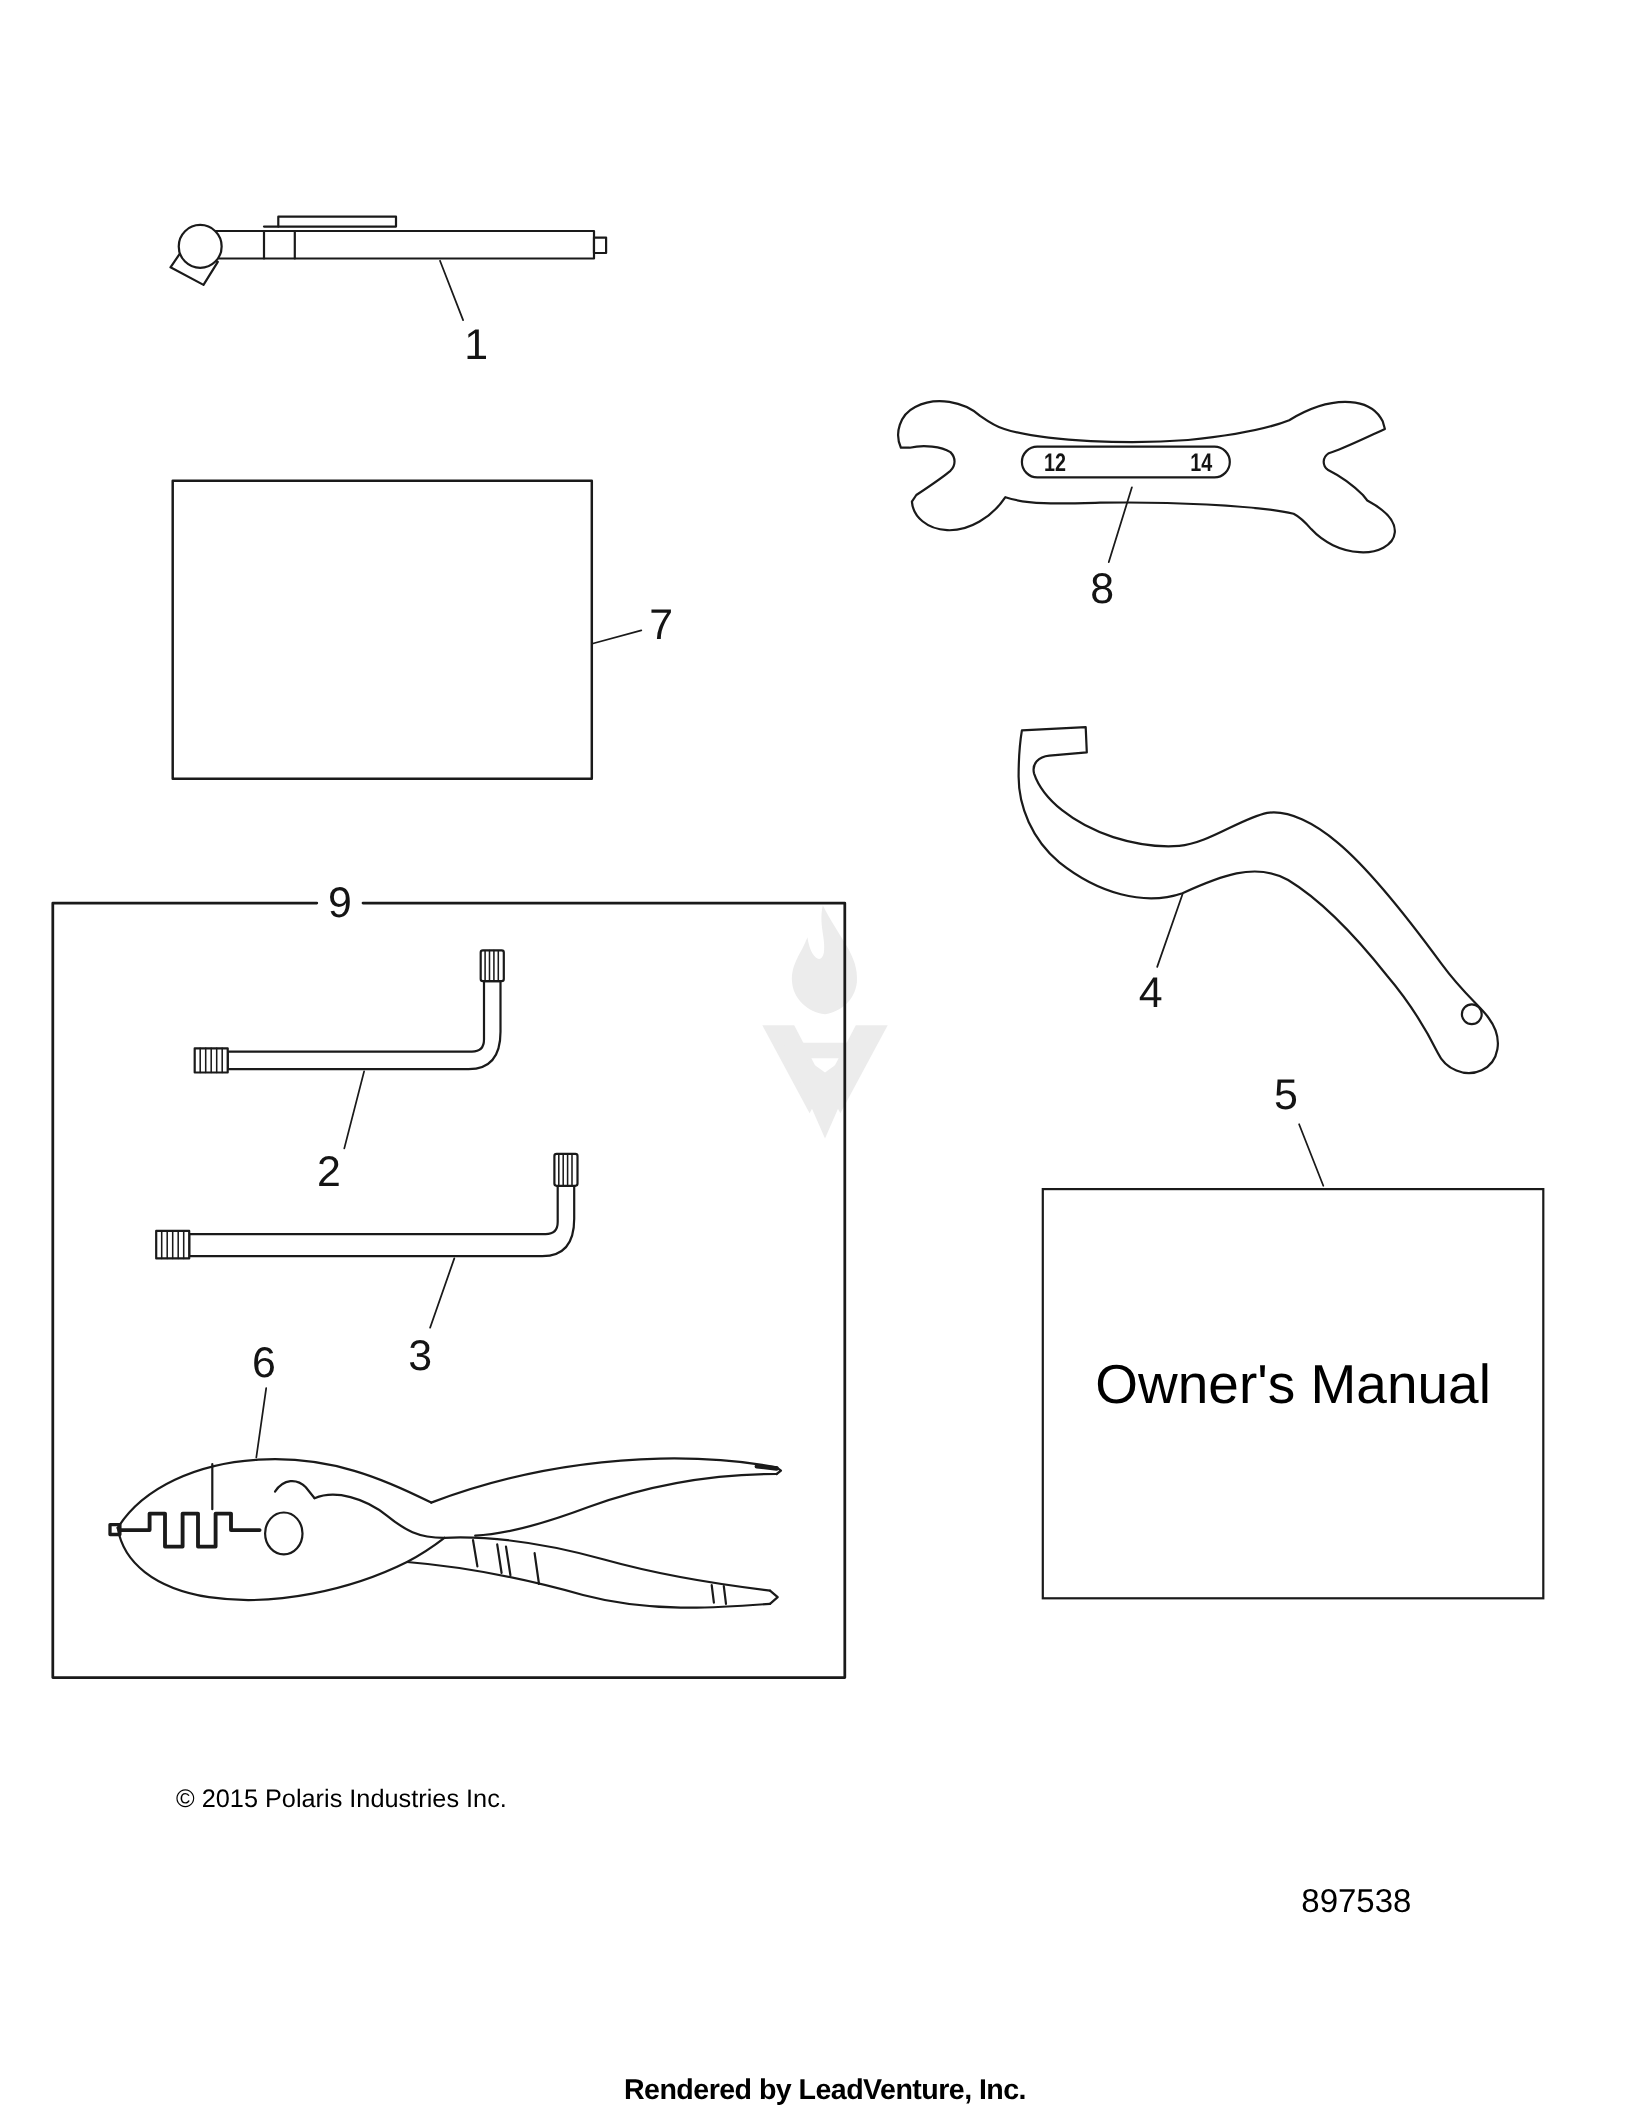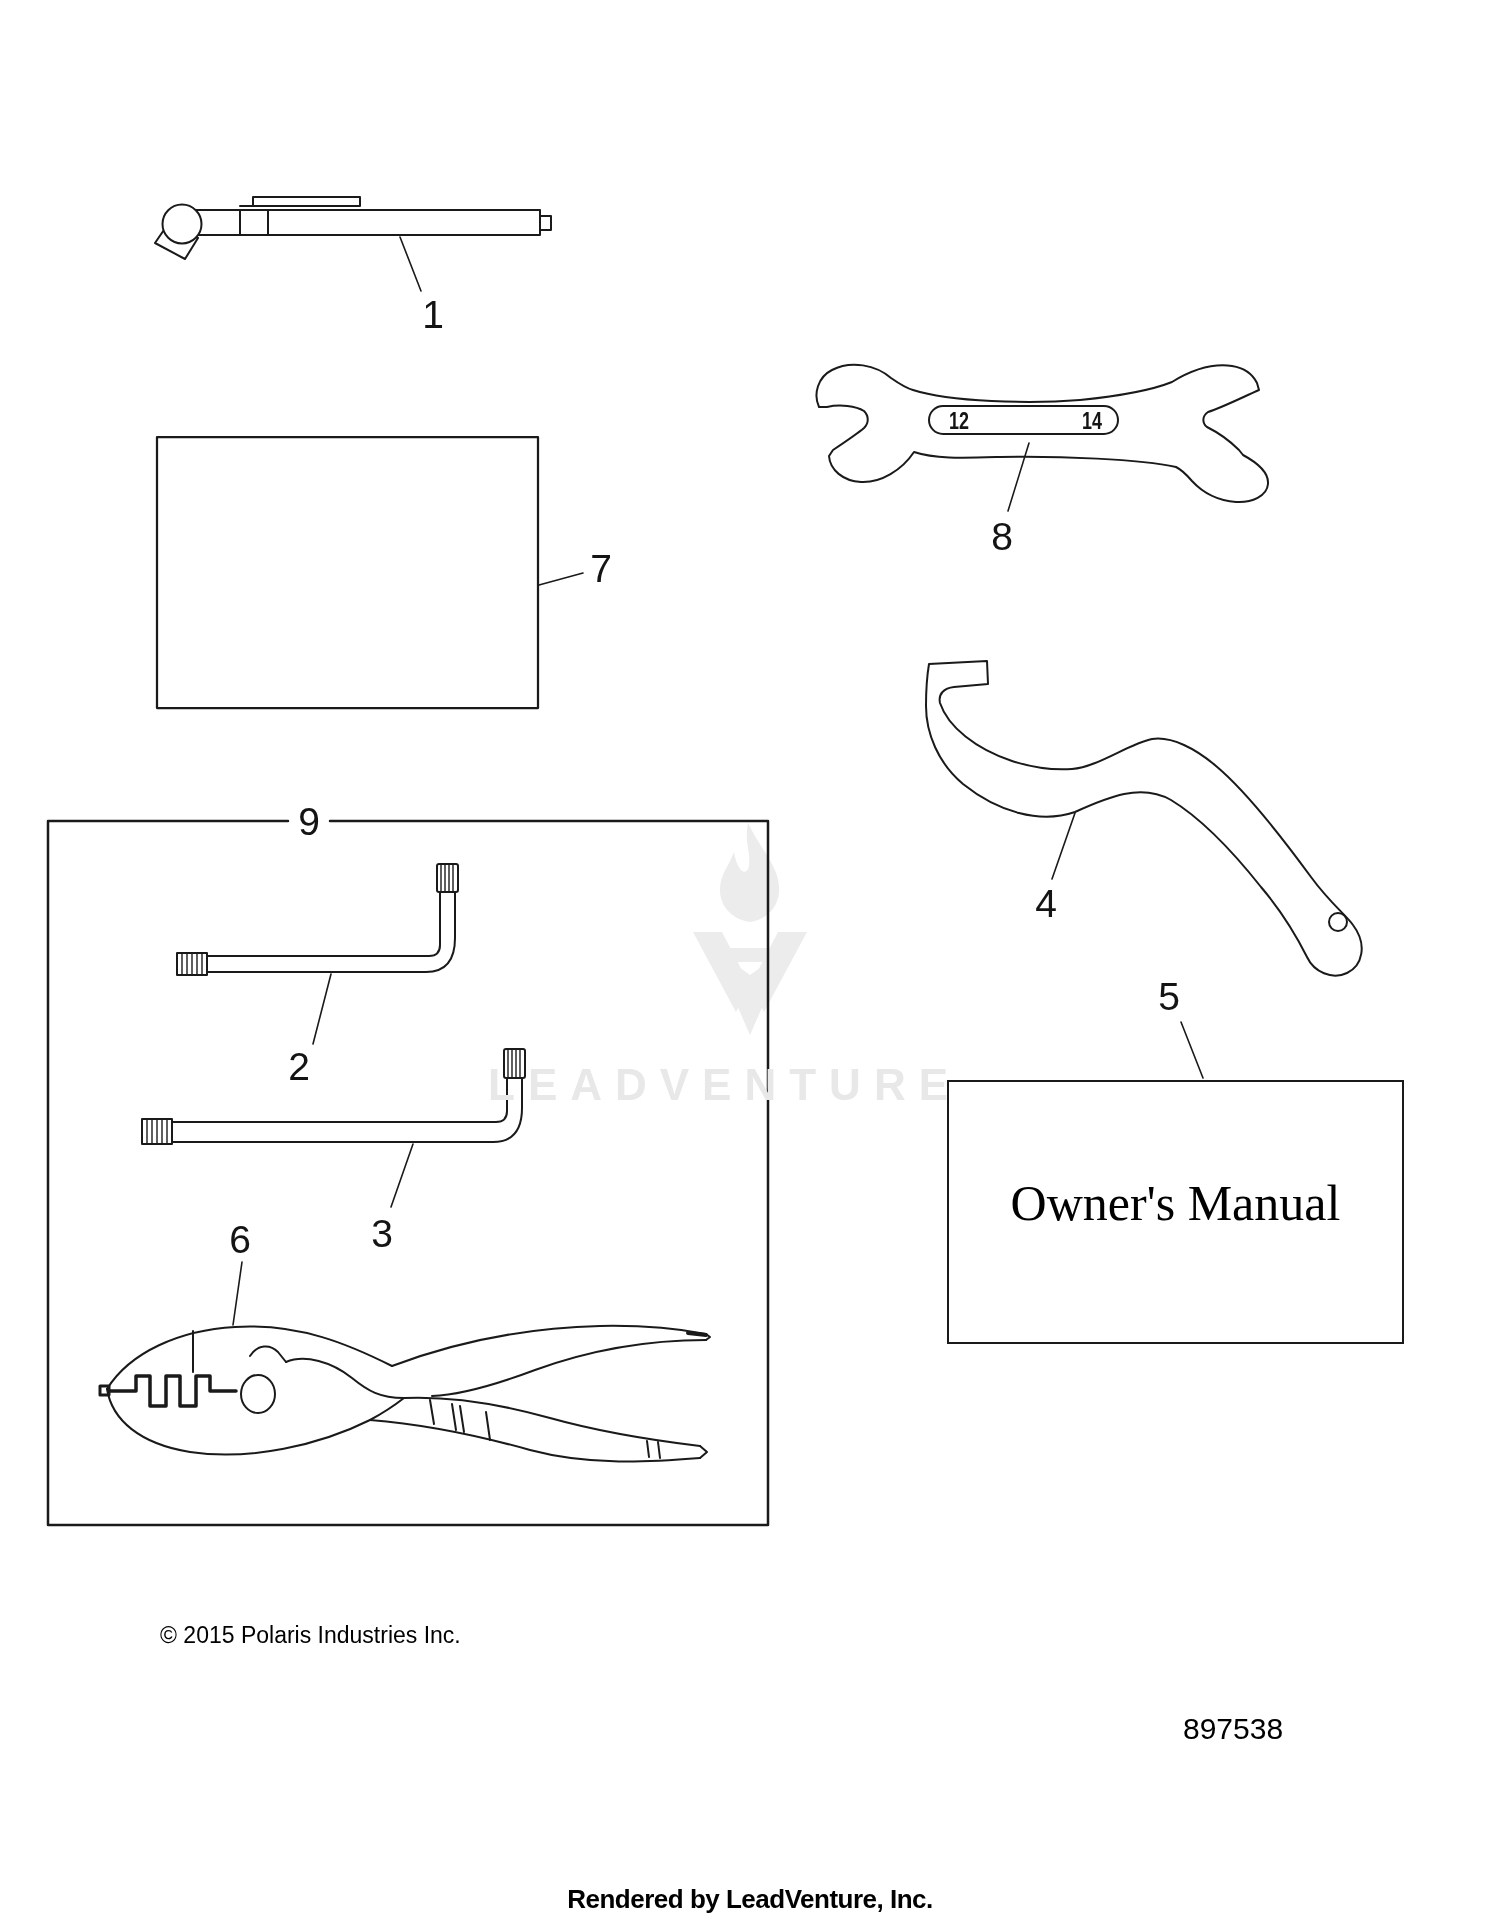--- a/index.html
+++ b/index.html
@@ -19,23 +19,23 @@
   .callout{
     position:absolute;transform:translate(-50%,-50%);
     font-size:39px;color:#141414;line-height:1;
   }
   .callout-9{background:#ffffff;padding:0 6px;}
   .wrench-size{
     position:absolute;transform:translate(-50%,-50%) scaleX(0.78);
     font-size:23px;font-weight:bold;color:#141414;line-height:1;
   }
   .owners-manual-box{
-    position:absolute;left:947px;top:1080px;width:457px;height:264px;
+    position:absolute;left:947px;top:1080px;width:457px;height:374px;
     border:2px solid #1a1a1a;box-sizing:border-box;
-    display:flex;align-items:center;justify-content:center;font-family:Liberation Serif, serif;
+    display:flex;align-items:center;justify-content:center;
   }
   .owners-manual-title{font-size:50px;color:#000;white-space:nowrap;margin-top:-18px;}
   .copyright{
     position:absolute;left:160px;top:1622px;font-size:23px;color:#000;white-space:nowrap;
   }
   .diagram-code{
     position:absolute;left:1183px;top:1712px;font-size:30px;color:#000;white-space:nowrap;
   }
   .rendered-by{
     position:absolute;left:750px;top:1884px;transform:translateX(-50%);
@@ -199,21 +199,20 @@
       <line x1="1029" y1="443" x2="1008" y2="511"></line>
       <line x1="1075" y1="813" x2="1052" y2="879"></line>
       <line x1="1181" y1="1022" x2="1203" y2="1078"></line>
       <line x1="331" y1="974" x2="313" y2="1044"></line>
       <line x1="413" y1="1144" x2="391" y2="1207"></line>
       <line x1="242" y1="1262" x2="233" y2="1325"></line>
     </g>
   </svg>
 
   <div class="layer txt-layer">
-    <div class="watermark-text" style="z-index:0">LEADVENTURE</div>
 
     <span class="callout" style="left:433px;top:314px">1</span>
     <span class="callout" style="left:299px;top:1066px">2</span>
     <span class="callout" style="left:382px;top:1233px">3</span>
     <span class="callout" style="left:1046px;top:903px">4</span>
     <span class="callout" style="left:1169px;top:996px">5</span>
     <span class="callout" style="left:240px;top:1239px">6</span>
     <span class="callout" style="left:601px;top:568px">7</span>
     <span class="callout" style="left:1002px;top:536px">8</span>
     <span class="callout callout-9" style="left:309px;top:821px">9</span>

